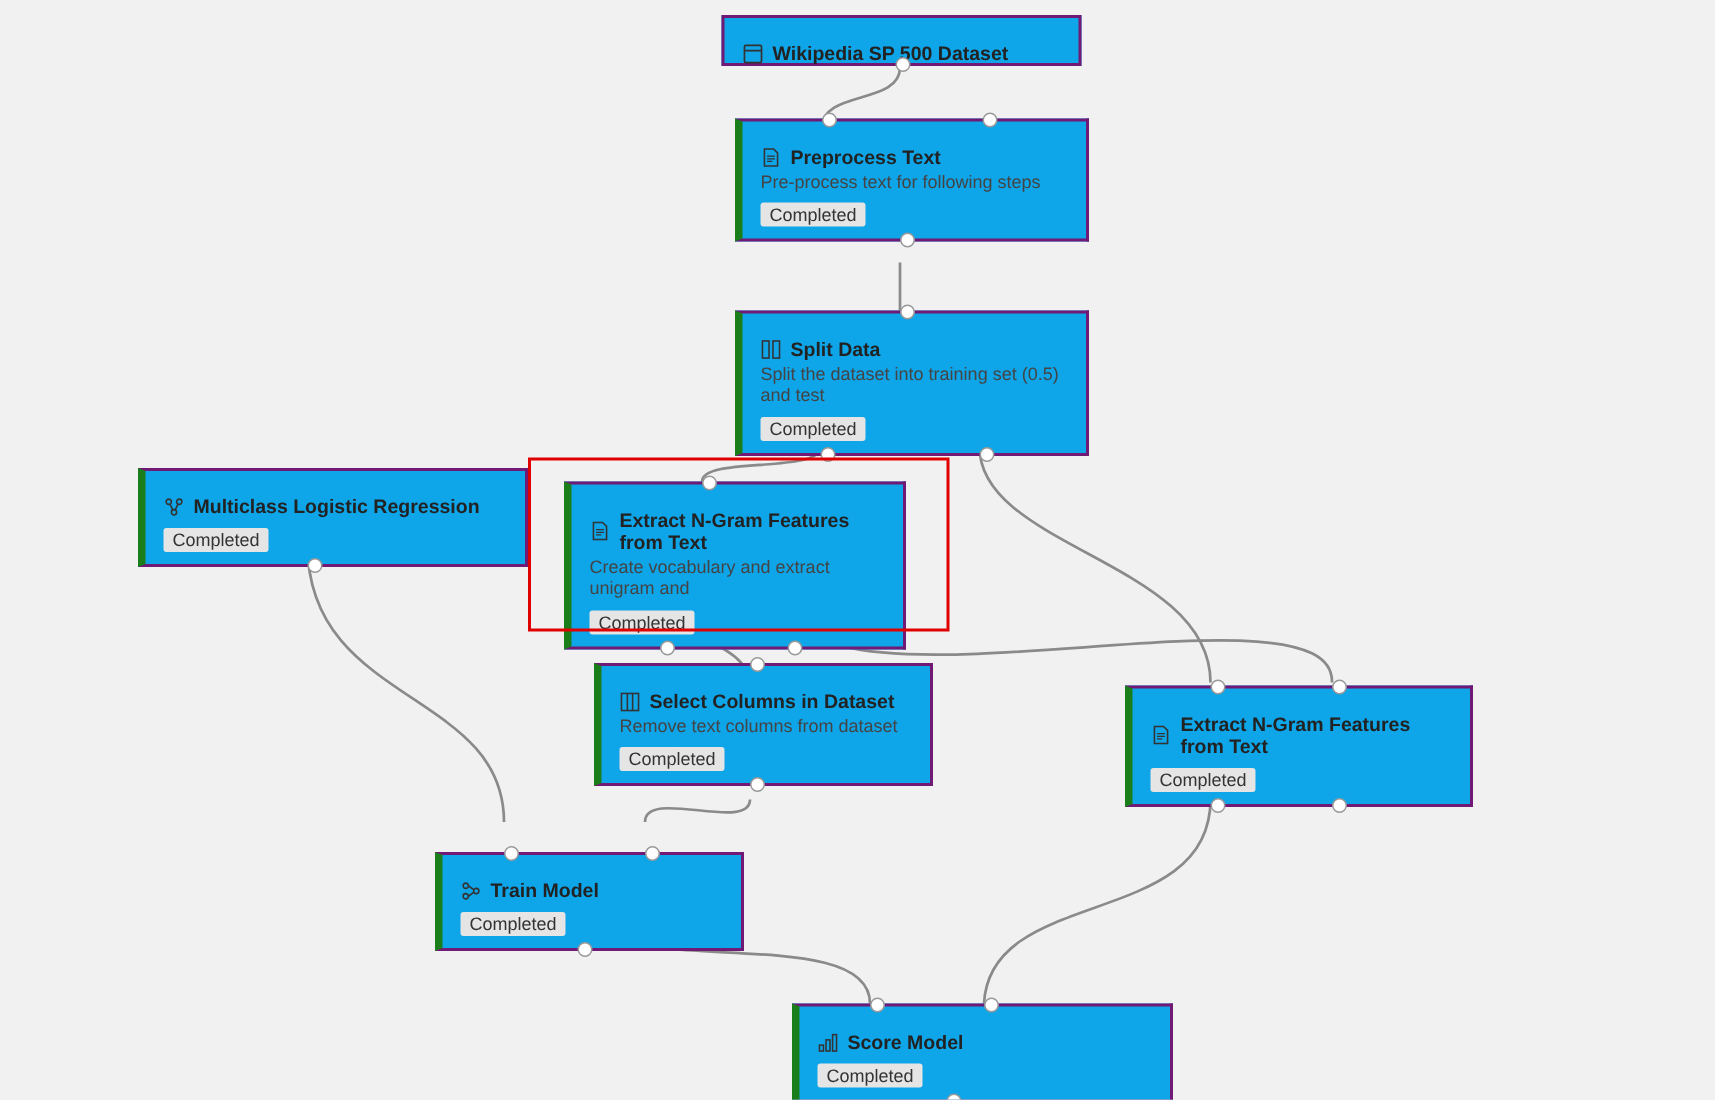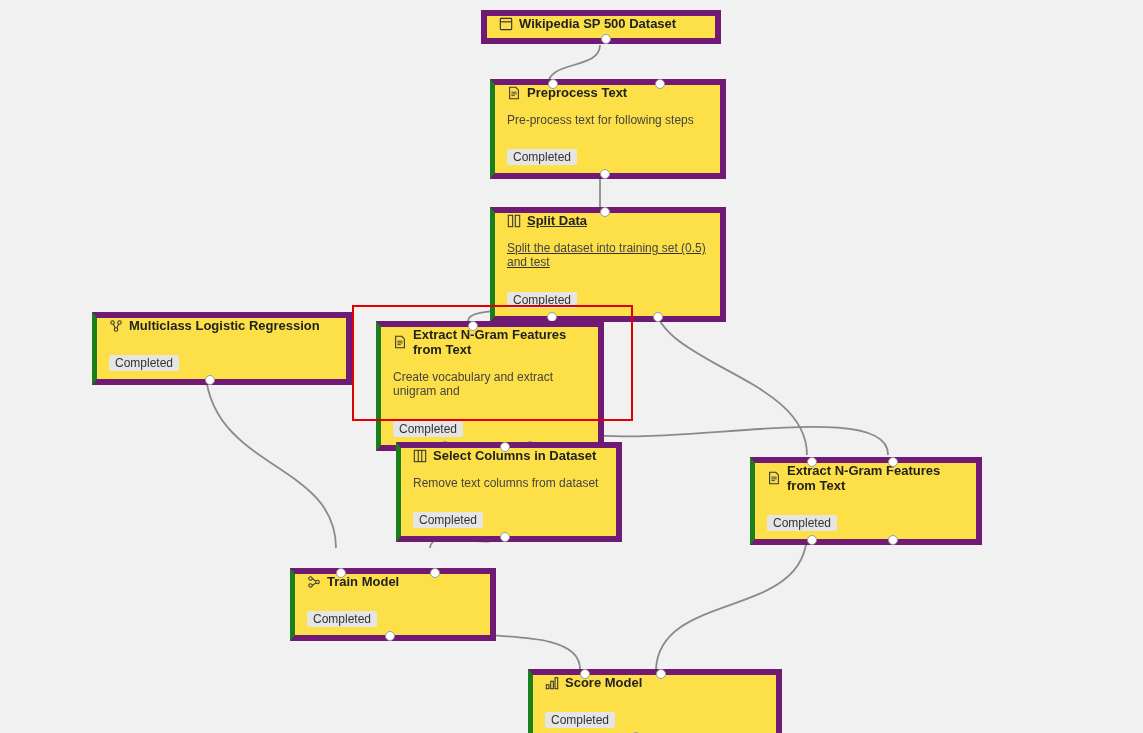--- a/index.html
+++ b/index.html
@@ -20,44 +20,44 @@
   }
   svg.wires {
     position: absolute;
     left: 0; top: 0;
     width: 1143px;
     height: 733px;
     pointer-events: none;
   }
   .node {
     position: absolute;
-    background: #fde047;
-    border: 6px solid #701a75;
+    background: #0ea5e9;
+    border: 2px solid #701a75;
     box-sizing: border-box;
-    padding: 0 10px 8px 12px;
+    padding: 16px 10px 8px 12px;
   }
   .node.green {
     border-left: 5px solid #1a7f1a;
   }
   .title-row {
     display: flex;
     align-items: center;
     gap: 6px;
     font-weight: 600;
     font-size: 13px;
     color: #222;
   }
   .desc {
-    margin-top: 13px;
+    margin-top: 2px;
     font-size: 12px;
     color: #444;
     line-height: 1.2;
   }
   .status {
-    margin-top: 22px;
+    margin-top: 7px;
   }
   .status span {
     display: inline-block;
     background: #e5e5e5;
     border-radius: 2px;
     padding: 1px 6px;
     font-size: 12px;
     color: #333;
   }
   .icon {
@@ -131,21 +131,21 @@
     </svg>
     <span>Preprocess Text</span>
   </div>
   <div class="desc">Pre-process text for following steps</div>
   <div class="status"><span>Completed</span></div>
   <div class="port" style="left:53px; top:-6px;"></div>
   <div class="port" style="left:160px; top:-6px;"></div>
   <div class="port" style="left:105px; bottom:-6px;"></div>
 </div>
 
-<div class="node green" style="left:490px; top:207px; width:236px;text-decoration:underline;">
+<div class="node green" style="left:490px; top:207px; width:236px;">
   <div class="title-row">
     <svg class="icon" viewBox="0 0 16 16">
       <rect x="1.5" y="1.5" width="5" height="13" fill="none" stroke="#333" stroke-width="1.2"></rect>
       <rect x="9.5" y="1.5" width="5" height="13" fill="none" stroke="#333" stroke-width="1.2"></rect>
     </svg>
     <span>Split Data</span>
   </div>
   <div class="desc">Split the dataset into training set (0.5) and test</div>
   <div class="status"><span>Completed</span></div>
   <div class="port" style="left:105px; top:-6px;"></div>

